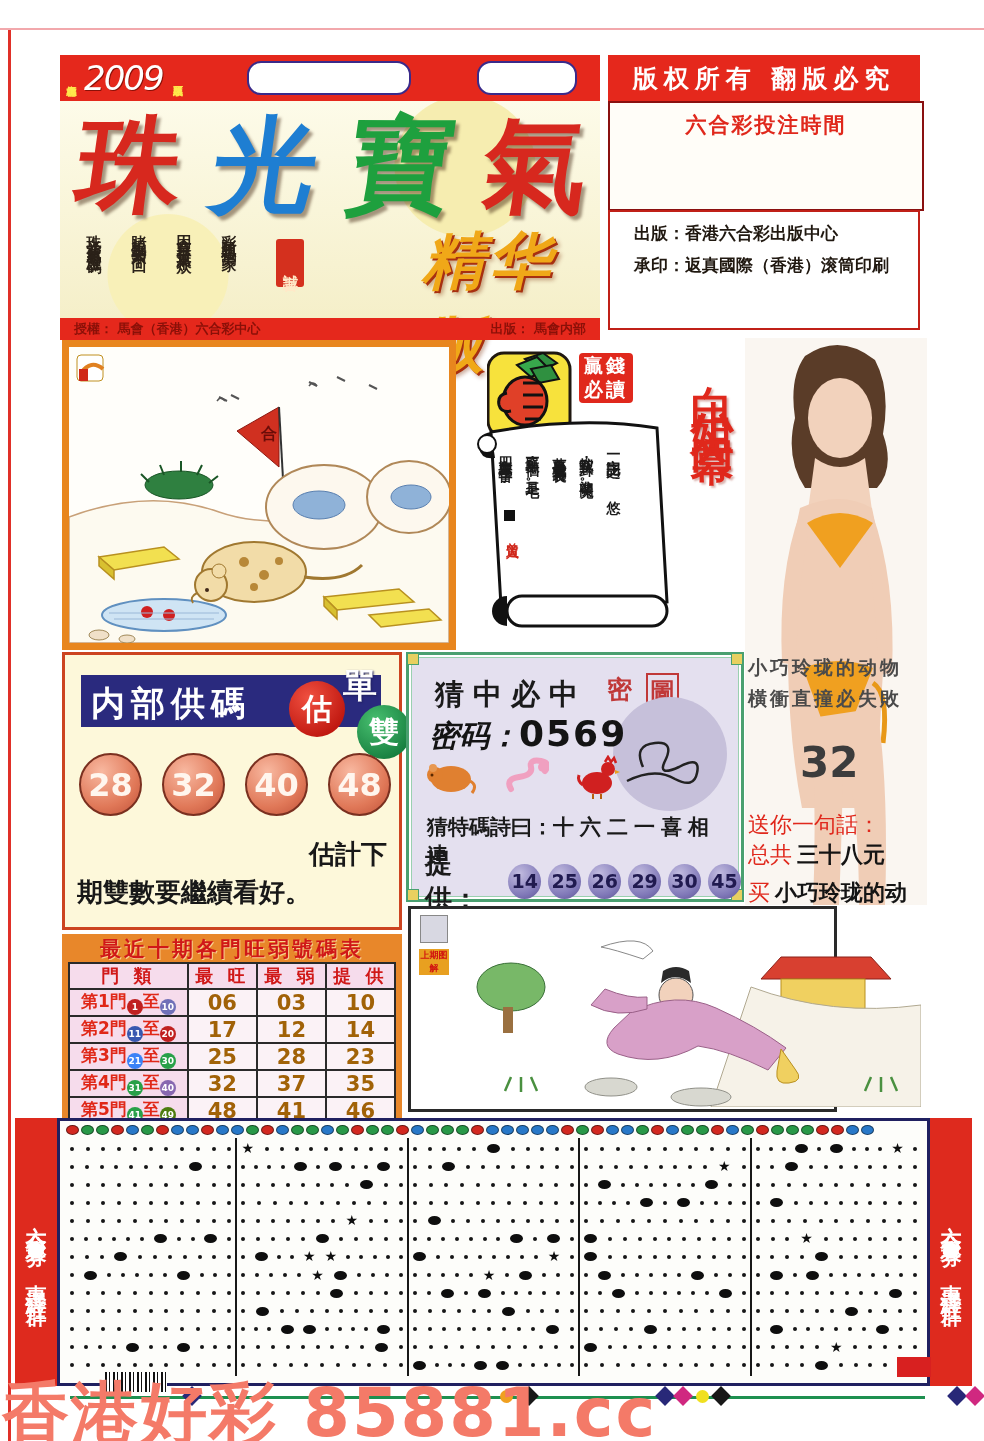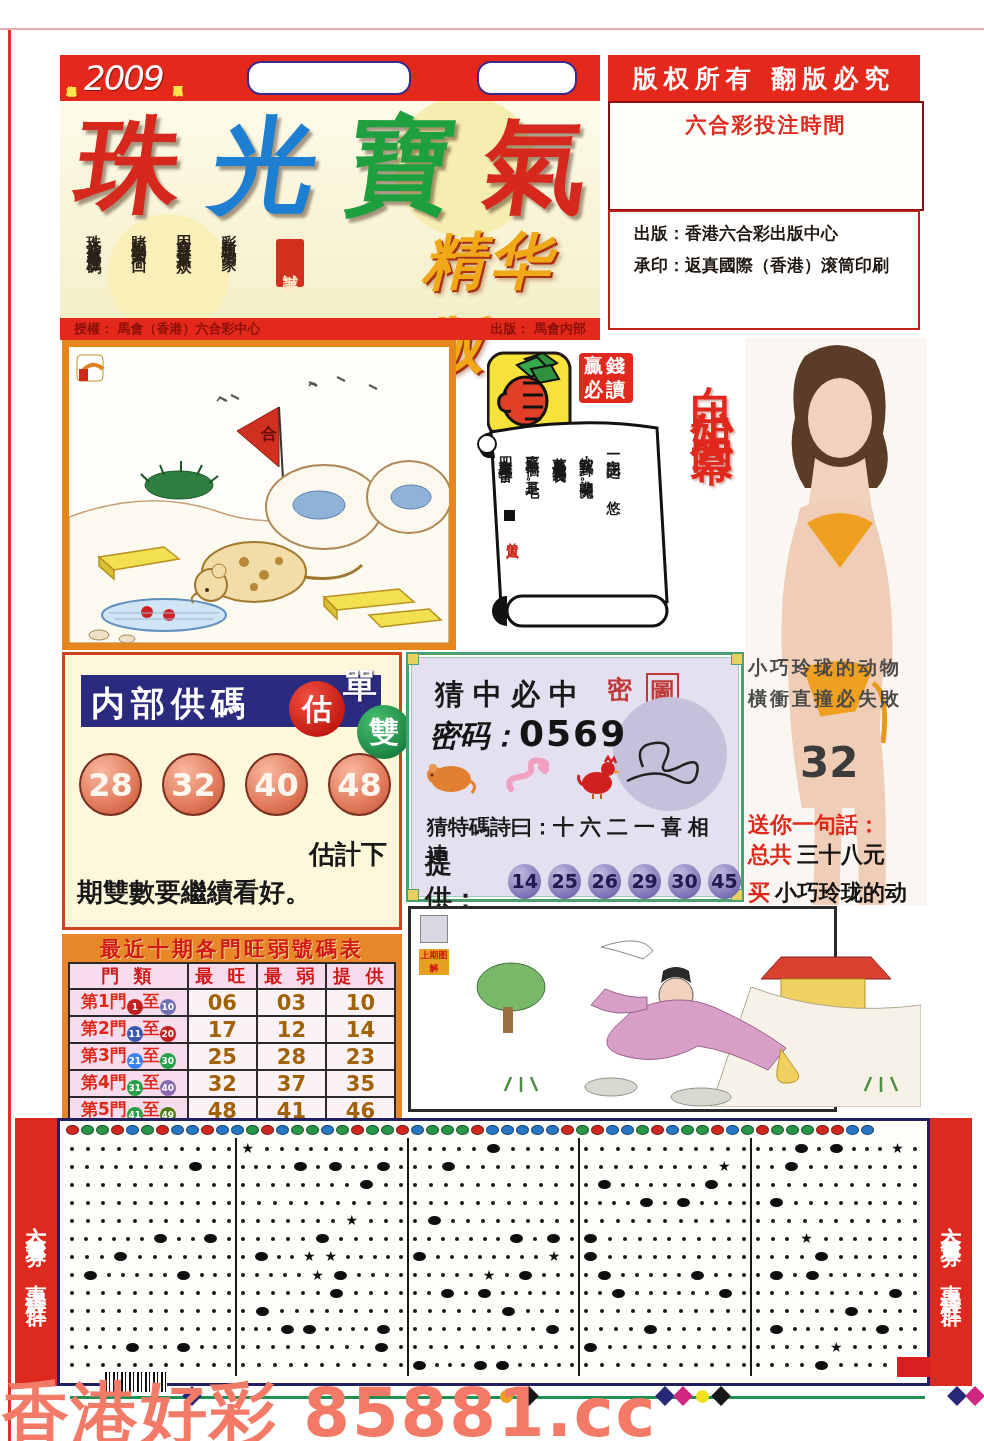--- a/index.html
+++ b/index.html
@@ -66,21 +66,21 @@
 
   
   .insider-title{left:692px;top:352px;width:50px;color:#e0281c;font-size:43px;font-weight:bold;
                  writing-mode:vertical-rl;text-orientation:upright;letter-spacing:14px;
                  text-shadow:2px 2px 2px rgba(150,40,30,.35);}
   .photo{left:745px;top:338px;width:182px;height:567px;background:#fbf8f4;overflow:hidden;}
   .num-top{left:768px;top:562px;width:150px;font-size:42px;font-weight:bold;color:#3c3c3c;display:flex;gap:38px;}
   .num-bot{left:800px;top:738px;font-size:42px;font-weight:bold;color:#3c3c3c;}
   .hint{left:748px;top:652px;width:176px;font-size:19px;font-weight:bold;color:#4a4a4a;letter-spacing:3px;line-height:31px;}
   .gift{left:748px;top:810px;width:176px;line-height:30px;}
-  .gift .r{color:#e0281c;font-size:22px;font-weight:bold;}
+  .gift .r{color:#e0281c;font-size:22px;font-weight:normal;}
   .gift .b{color:#141414;font-size:22px;font-weight:bold;}
 
   
   .supply-box{left:62px;top:652px;width:340px;height:278px;background:#fdf8da;border:3px solid #cc4420;box-sizing:border-box;}
   .supply-bar{position:absolute;left:16px;top:20px;width:300px;height:52px;background:#2a2a7e;}
   .supply-title{color:#ffffff;font-size:34px;font-weight:bold;letter-spacing:6px;margin:6px 0 0 10px;}
   .tag-est{position:absolute;left:224px;top:26px;width:56px;height:56px;border-radius:50%;
            background:radial-gradient(circle at 35% 30%,#f05040,#c01810 75%);color:#fff;font-size:30px;font-weight:bold;
            display:flex;align-items:center;justify-content:center;}
   .tag-single{position:absolute;left:278px;top:8px;color:#ffffff;font-size:34px;font-weight:bold;text-shadow:1px 1px 2px #202060;}

